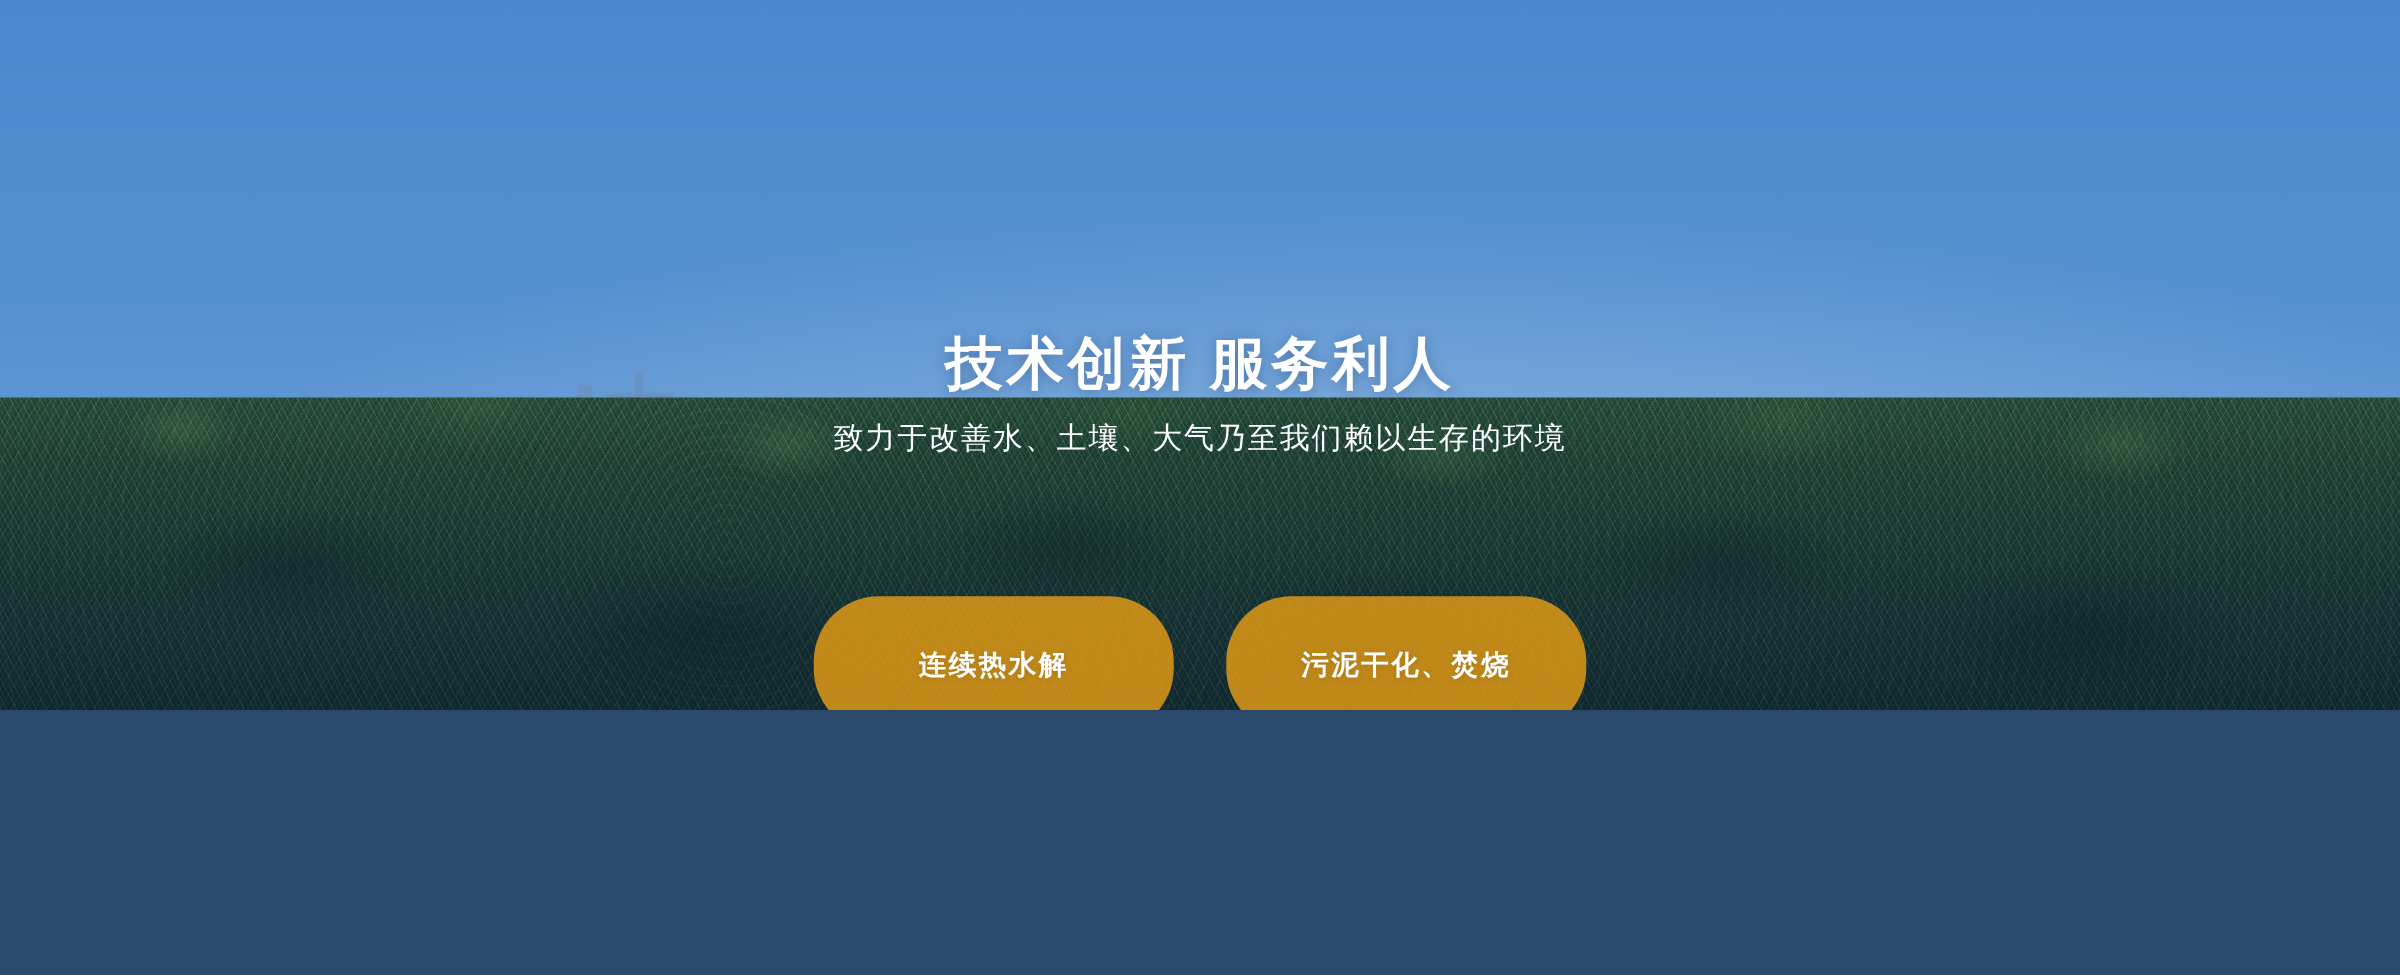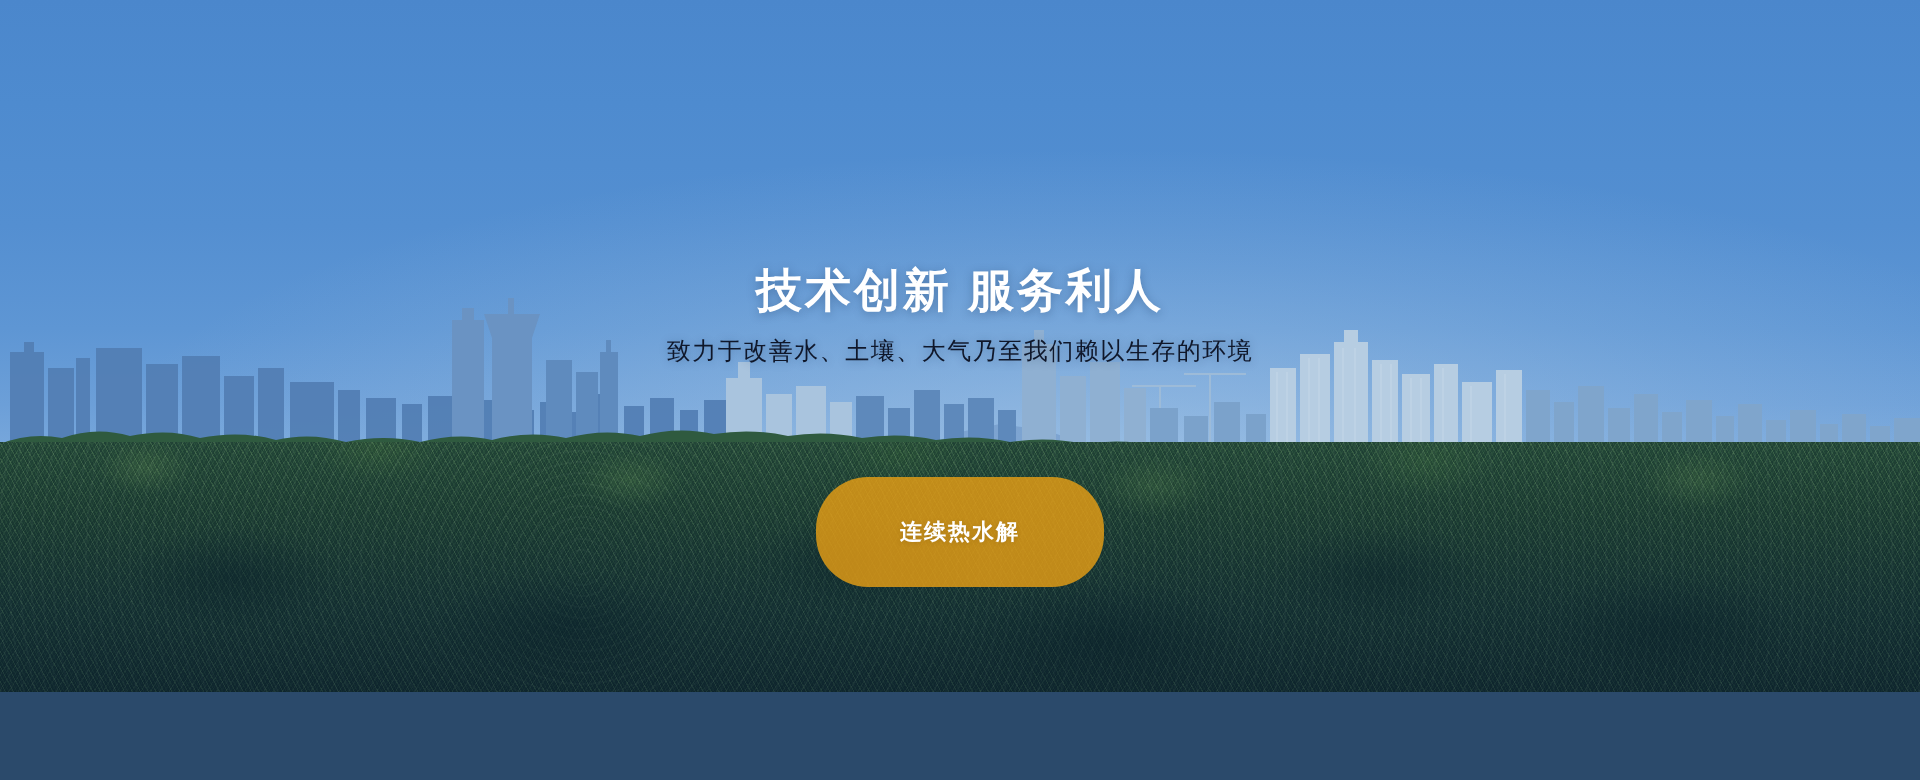--- a/index.html
+++ b/index.html
@@ -7,21 +7,21 @@
     padding: 0;
     background: #2b4a6b;
   }
   body {
     font-family: "Liberation Sans", "DejaVu Sans", sans-serif;
   }
 
   .hero {
     position: relative;
     width: 1920px;
-    height: 692px;
+    height: 568px;
     overflow: hidden;
     background: #4d8bcd;
   }
 
   
   .sky {
     position: absolute;
     left: 0; top: 0;
     width: 1920px;
     height: 470px;
@@ -215,21 +215,21 @@
     font-weight: bold;
     color: #ffffff;
     letter-spacing: 3px;
     line-height: 1.25;
     text-shadow: 0 2px 10px rgba(20,50,90,0.35);
   }
   .hero-subtitle {
     margin: 14px 0 0 0;
     font-size: 24px;
     font-weight: normal;
-    color: #0f172a;
+    color: #ffffff;
     letter-spacing: 1.5px;
     line-height: 1.4;
     text-shadow: 0 1px 8px rgba(20,50,90,0.35);
   }
 
   
   .btn-row {
     position: absolute;
     left: 0;
     top: 477px;
@@ -419,15 +419,16 @@
     <div class="veg-cast"></div>
   </div>
 
   <div class="text-block">
     <h1 class="hero-title">技术创新  服务利人</h1>
     <p class="hero-subtitle">致力于改善水、土壤、大气乃至我们赖以生存的环境</p>
   </div>
 
   <div class="btn-row">
     <button class="pill-btn">连续热水解</button>
+    <button class="pill-btn">污泥干化、焚烧</button>
   </div>
 
 </div>
 
 </body></html>

